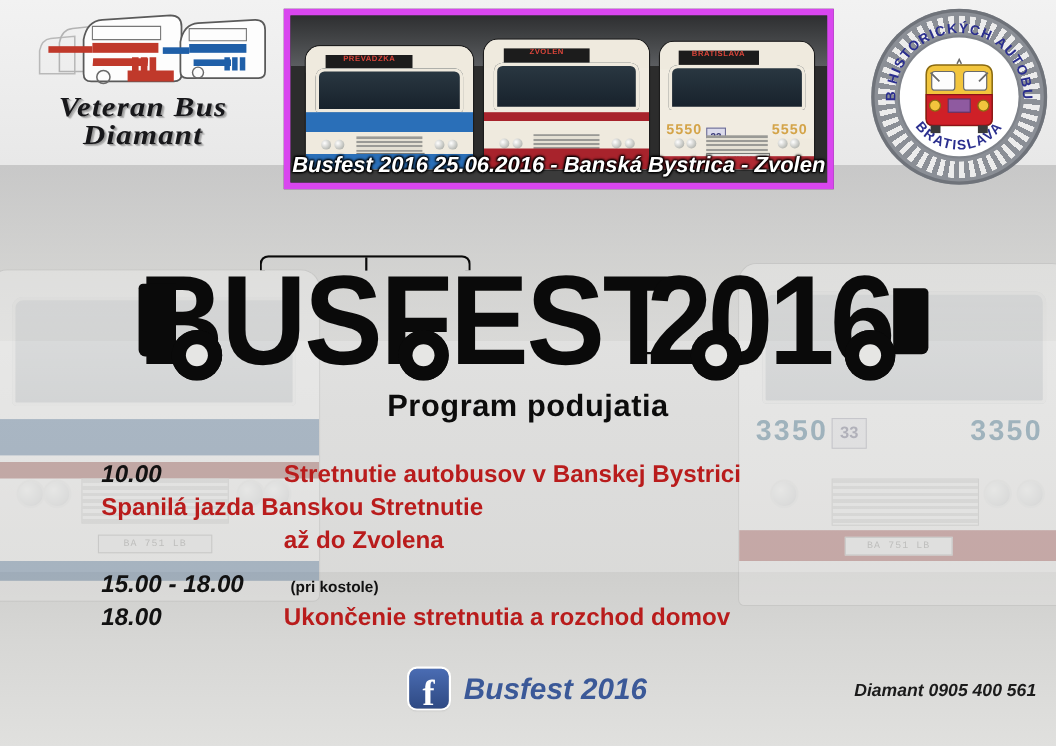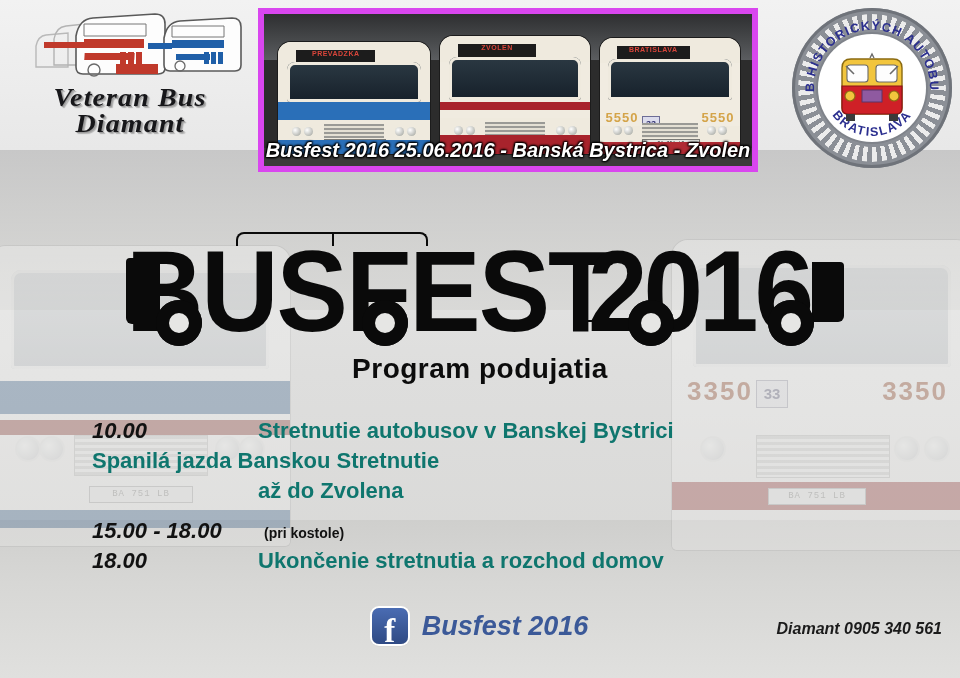--- a/index.html
+++ b/index.html
@@ -83,21 +83,21 @@
     text-align: center;
     letter-spacing: 1px;
     line-height: 15px;
     font-family: "Liberation Mono", monospace;
   }
   .gb-num {
     position: absolute;
     font-family: "Liberation Sans", sans-serif;
     font-weight: bold;
     font-size: 26px;
-    color: #c2410c;
+    color: #0369a1;
     letter-spacing: 2px;
   }
   .gb-route {
     position: absolute;
     width: 30px; height: 26px;
     background: #e4e4ef;
     border: 1px solid #9a9ab4;
     color: #5b5b8e;
     font-weight: bold;
     font-size: 15px;
@@ -367,21 +367,21 @@
     font-style: italic;
     font-weight: bold;
     font-size: 22px;
     color: #111;
     white-space: nowrap;
   }
   .pdesc {
     font-family: "Liberation Sans", sans-serif;
     font-weight: bold;
     font-size: 22px;
-    color: #0f766e;
+    color: #b91c1c;
     white-space: nowrap;
   }
   .pnote {
     font-family: "Liberation Sans", sans-serif;
     font-weight: bold;
     font-size: 14px;
     color: #111;
     margin-left: 6px;
   }
 
@@ -627,15 +627,15 @@
     </div>
   </div>
 
   <div id="fb-block">
     <div id="fb-icon">
       <span>f</span>
     </div>
     <div id="fb-label">Busfest 2016</div>
   </div>
 
-  <div id="contact">Diamant 0905 340 561</div>
+  <div id="contact">Diamant 0905 400 561</div>
 
 </div>
 
 </body></html>

